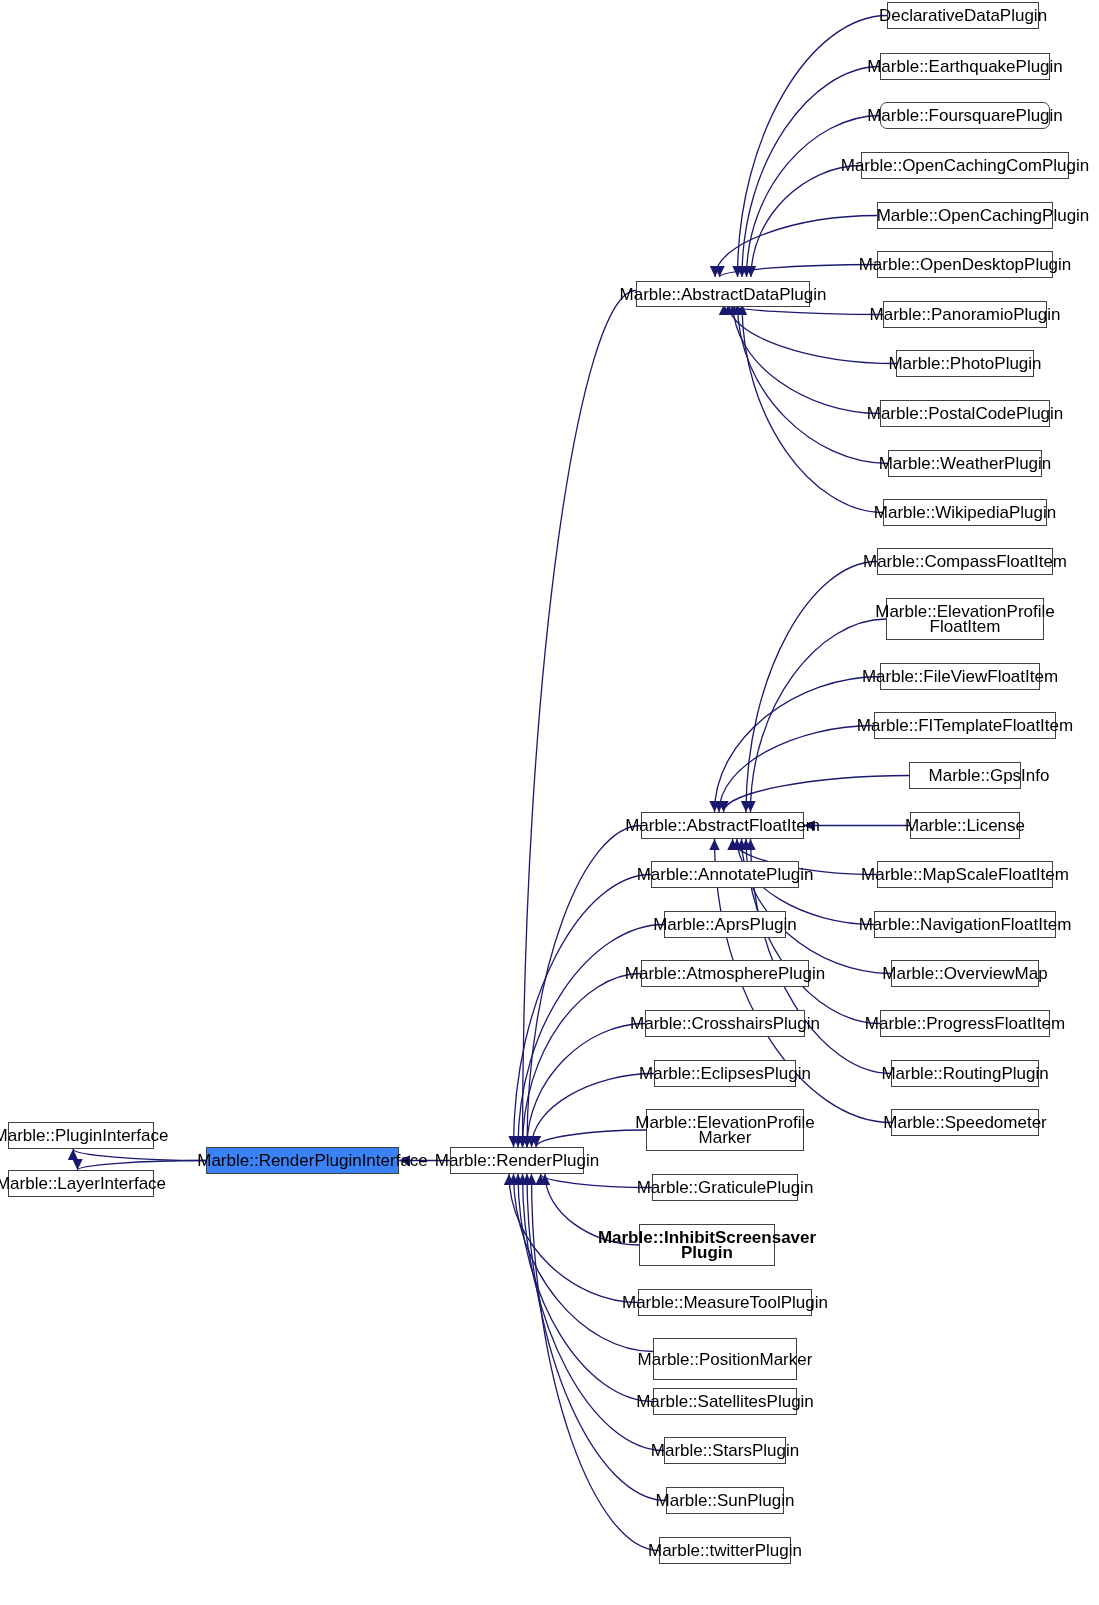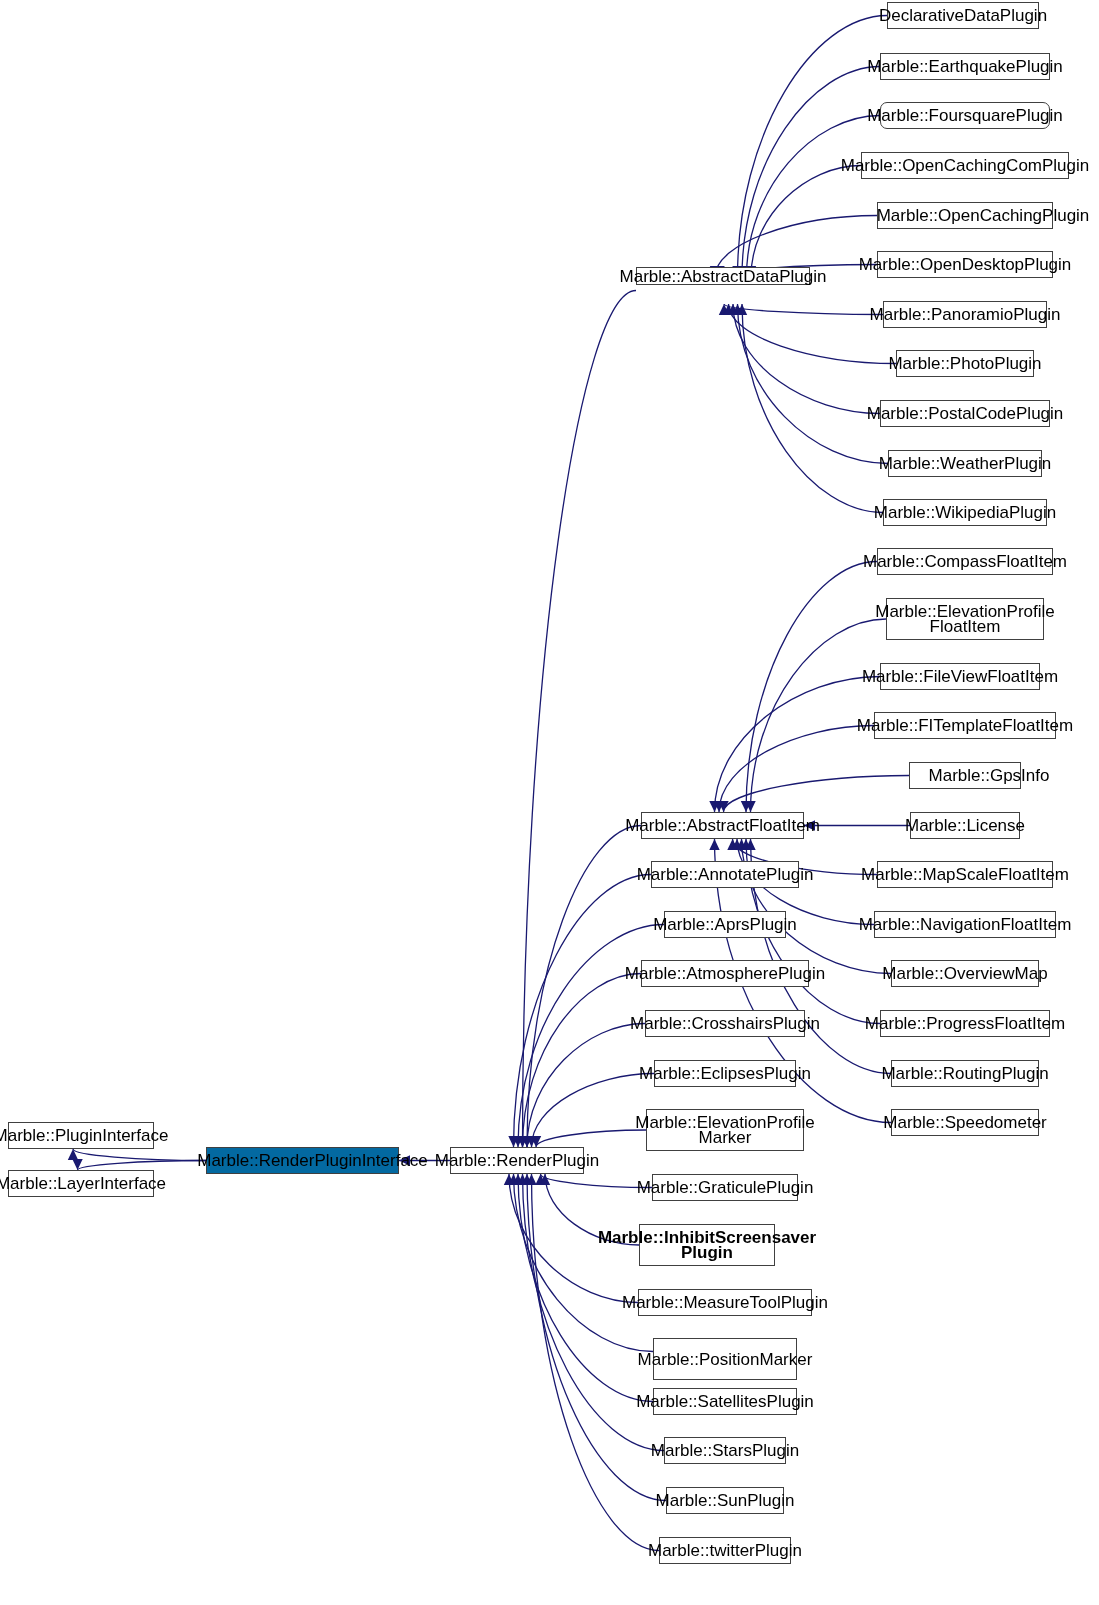--- a/index.html
+++ b/index.html
@@ -32,21 +32,21 @@
     font-size: 17px;
     line-height: 15px;
     display: flex;
     align-items: center;
     justify-content: center;
     text-align: center;
     white-space: pre-line;
     z-index: 5;
   }
   .node.highlight {
-    background: #0369a1;
+    background: #3b82f6;
     padding-left: 20px;
   }
 </style>
 </head>
 <body>
 
 <div id="diagram">
   <svg id="edges" viewBox="0 0 1099 1605" width="1099" height="1605">
       <path d="M 206 1160.5 C 139.5 1160.5, 73 1155.325, 73 1149" fill="none" stroke="#191970" stroke-width="1.3"></path>
       <polygon points="73,1149 78.2,1160 67.8,1160" fill="#191970"></polygon>
@@ -131,21 +131,21 @@
       <path d="M 666 1500.5 C 596.5 1500.5, 527 1353.575, 527 1174" fill="none" stroke="#191970" stroke-width="1.3"></path>
       <polygon points="527,1174 532.2,1185 521.8,1185" fill="#191970"></polygon>
       <path d="M 659 1550.5 C 595.25 1550.5, 531.5 1381.075, 531.5 1174" fill="none" stroke="#191970" stroke-width="1.3"></path>
       <polygon points="531.5,1174 536.7,1185 526.3,1185" fill="#191970"></polygon>
     </svg>
   <div id="nodes">
       <div class="node" style="left: 8px; top: 1122px; width: 146px; height: 27px;">Marble::PluginInterface</div>
       <div class="node" style="left: 8px; top: 1170px; width: 146px; height: 27px;">Marble::LayerInterface</div>
       <div class="node highlight" style="left: 206px; top: 1147px; width: 193px; height: 27px;">Marble::RenderPluginInterface</div>
       <div class="node" style="left: 450px; top: 1147px; width: 134px; height: 27px;">Marble::RenderPlugin</div>
-      <div class="node" style="left: 636px; top: 267px; width: 174px; height: 18px;">Marble::AbstractDataPlugin</div>
+      <div class="node" style="left: 636px; top: 281px; width: 174px; height: 26px;">Marble::AbstractDataPlugin</div>
       <div class="node" style="left: 641px; top: 812px; width: 163px; height: 27px;">Marble::AbstractFloatItem</div>
       <div class="node" style="left: 887px; top: 2px; width: 152px; height: 27px;">DeclarativeDataPlugin</div>
       <div class="node" style="left: 880px; top: 53px; width: 170px; height: 27px;">Marble::EarthquakePlugin</div>
       <div class="node" style="left: 880px; top: 102px; width: 170px; height: 27px; border-radius: 7px;">Marble::FoursquarePlugin</div>
       <div class="node" style="left: 861px; top: 152px; width: 208px; height: 27px;">Marble::OpenCachingComPlugin</div>
       <div class="node" style="left: 877px; top: 202px; width: 176px; height: 27px; padding-left: 36px;">Marble::OpenCachingPlugin</div>
       <div class="node" style="left: 877px; top: 251px; width: 176px; height: 27px;">Marble::OpenDesktopPlugin</div>
       <div class="node" style="left: 883px; top: 301px; width: 164px; height: 27px;">Marble::PanoramioPlugin</div>
       <div class="node" style="left: 896px; top: 350px; width: 138px; height: 27px;">Marble::PhotoPlugin</div>
       <div class="node" style="left: 880px; top: 400px; width: 170px; height: 27px;">Marble::PostalCodePlugin</div>

